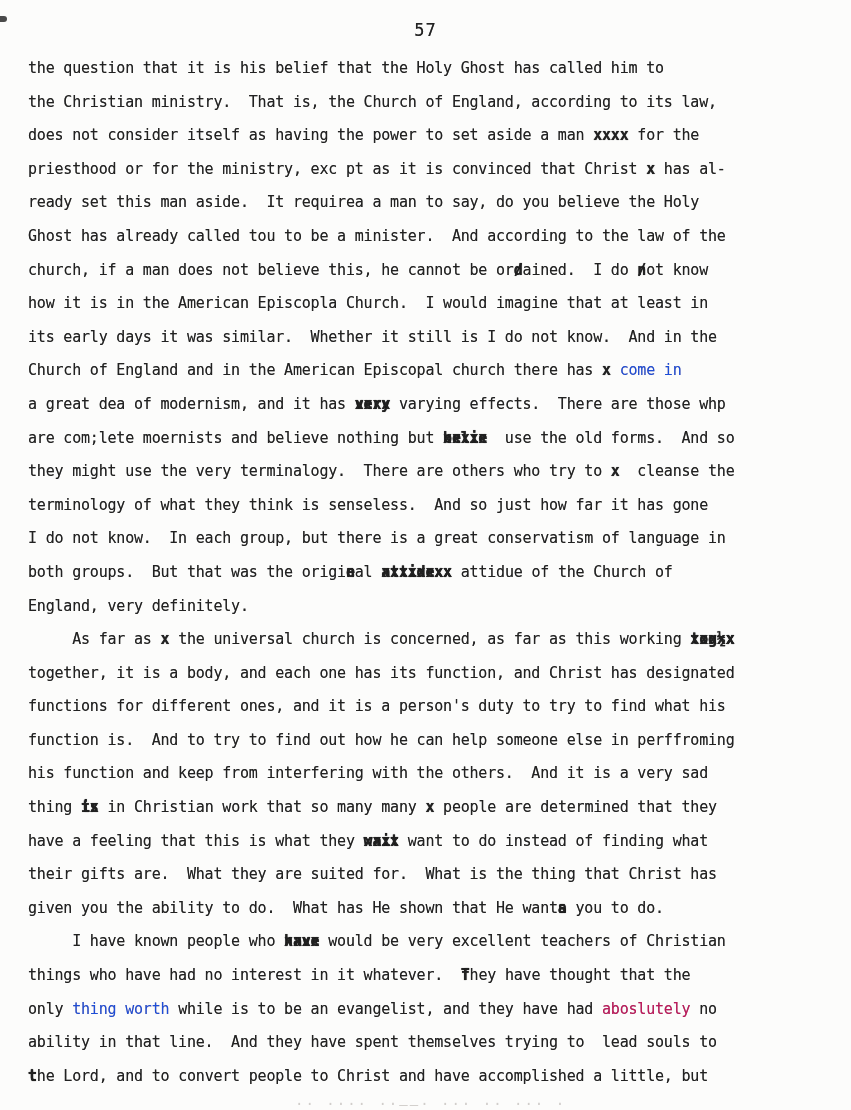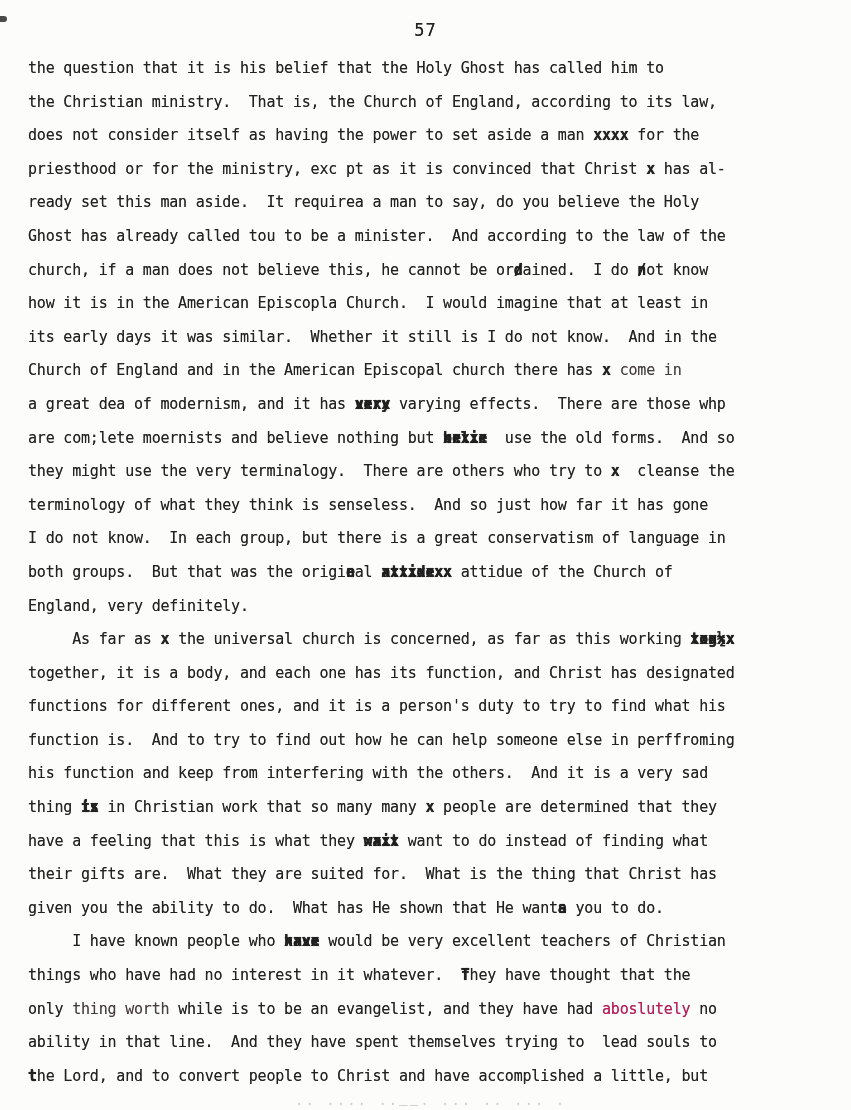--- a/index.html
+++ b/index.html
@@ -16,21 +16,21 @@
     text-shadow:0 0 0.5px rgba(0,0,0,0.55);
   }
   .text-body{
     position:absolute;top:52px;left:28px;width:812px;
     font-size:15px;line-height:33.6px;letter-spacing:-0.2px;
     white-space:pre;
     text-shadow:0 0 0.5px rgba(20,20,20,0.5);
   }
   .line{height:33.6px;}
   .b{font-weight:bold;text-shadow:0 0 0.8px rgba(0,0,0,0.8);}
-  .red{color:#404040;text-shadow:0 0 0.5px rgba(141,74,66,0.5);}
+  .red{color:#1d4ed8;text-shadow:0 0 0.5px rgba(141,74,66,0.5);}
   .red2{color:#be185d;text-shadow:0 0 0.5px rgba(95,60,56,0.6);}
   .ov{position:relative;display:inline-block;font-weight:bold;text-shadow:0 0 0.7px rgba(0,0,0,0.75);}
   .ov .x{position:absolute;left:0;top:0;}
   .bottom-fragment{
     position:absolute;top:1096px;left:295px;width:400px;height:12px;overflow:hidden;
     font-size:14px;color:rgba(110,100,92,0.30);filter:blur(0.7px);
     letter-spacing:2px;white-space:pre;
   }
   .edge-speck{
     position:absolute;left:0;top:16px;width:7px;height:6px;

